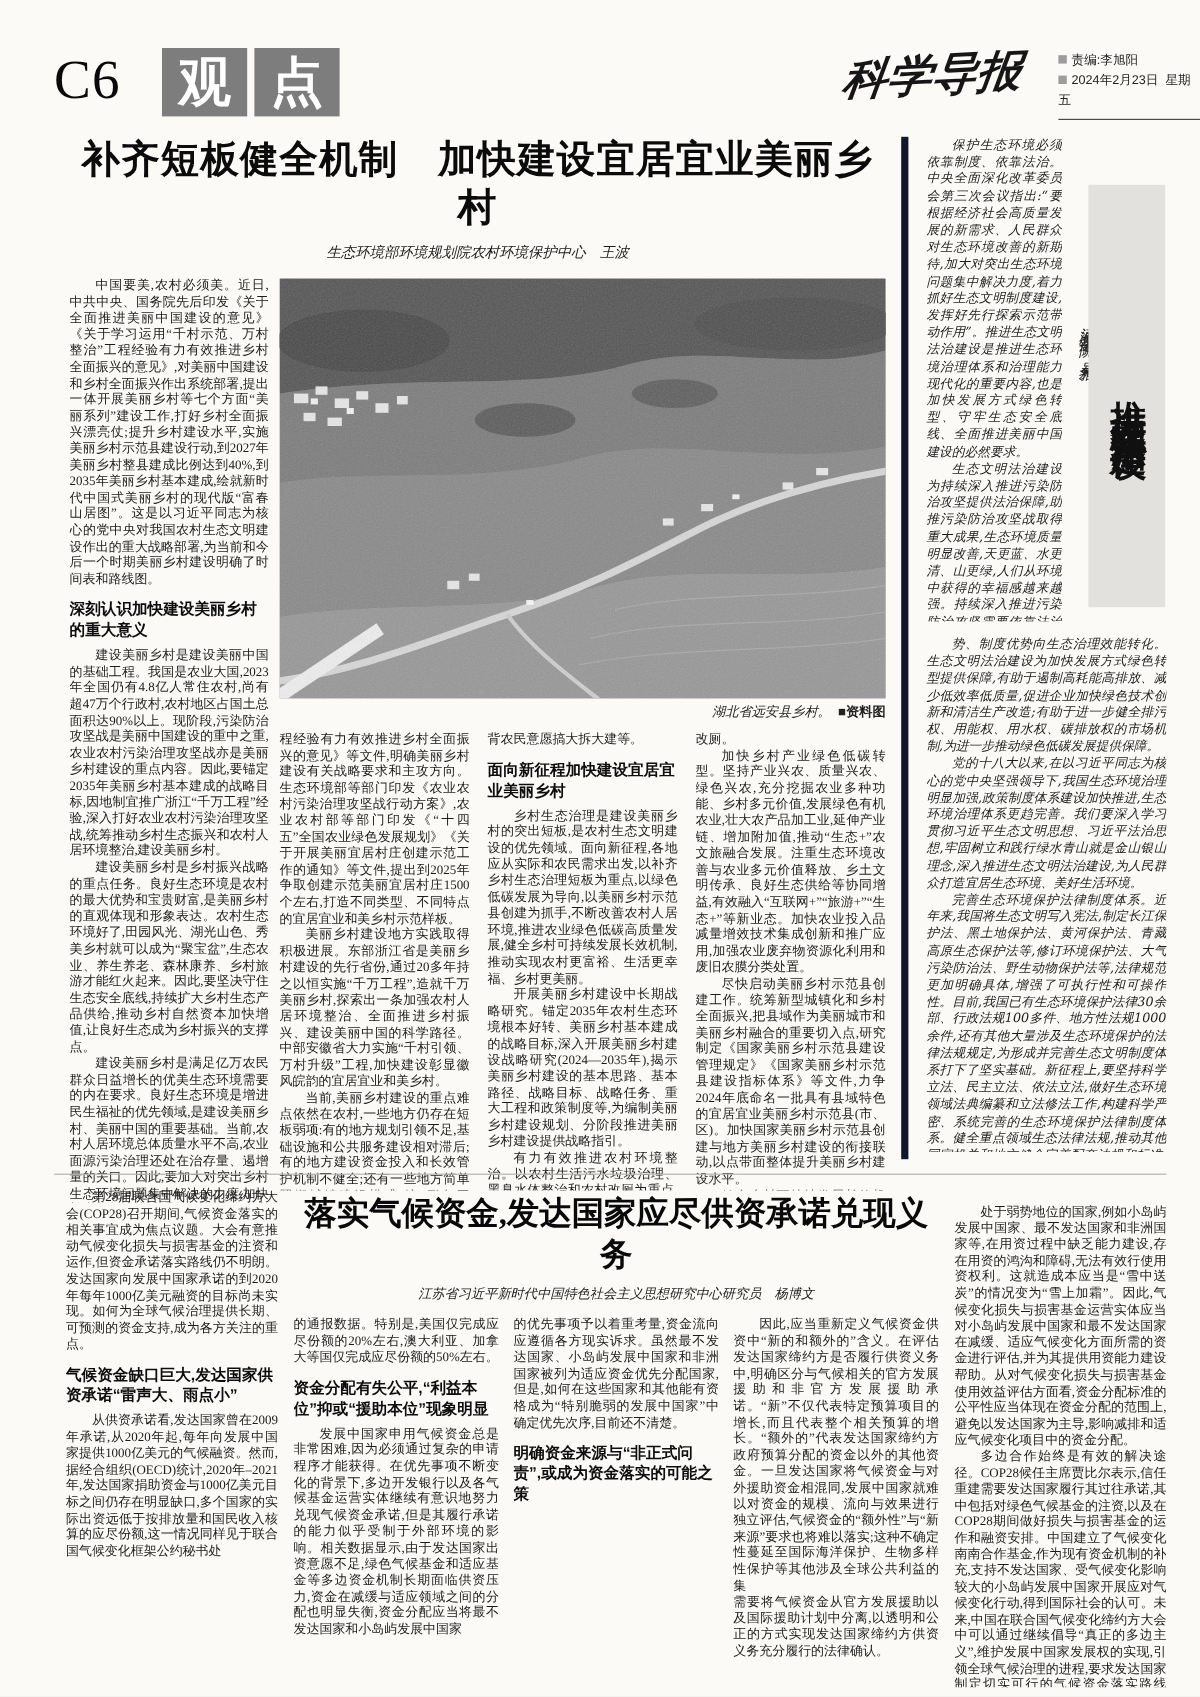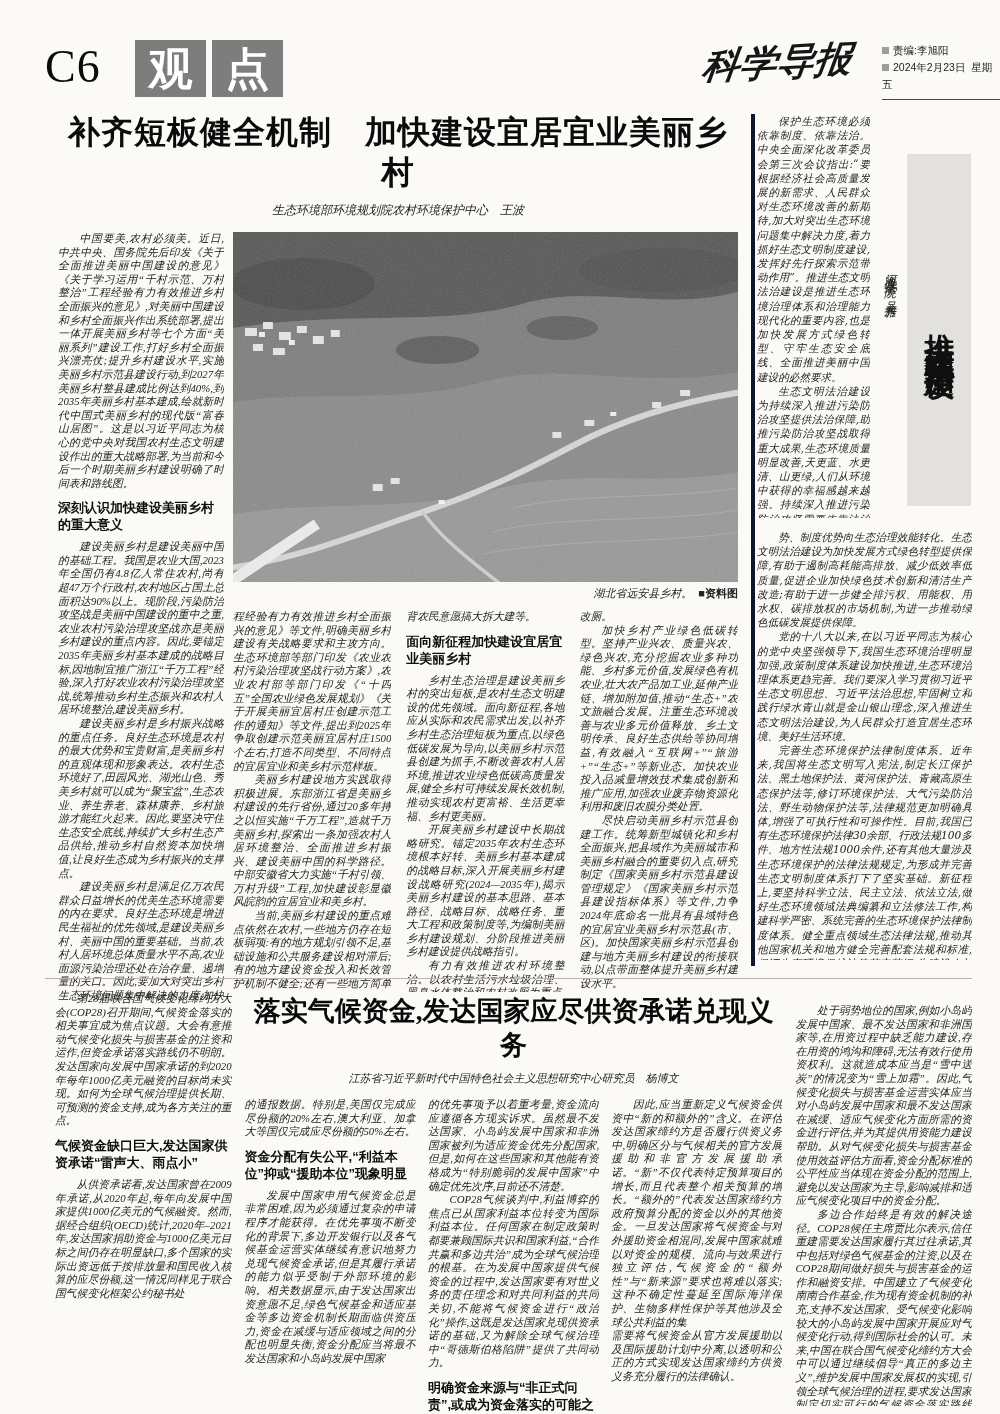--- a/index.html
+++ b/index.html
@@ -16,21 +16,21 @@
           line-height:57px;text-align:center;}
   .logo{position:absolute;left:658px;top:2px;font-family:"DejaVu Serif",serif;
         font-style:italic;font-weight:700;font-size:37px;color:#161616;
         transform:skewX(-10deg) rotate(-3deg);white-space:nowrap;}
   .meta{position:absolute;left:837px;top:6px;width:120px;
         font-family:"Liberation Sans",sans-serif;font-size:10.5px;line-height:17px;
         color:#222;border-bottom:1.5px solid #4a4a4a;padding-bottom:6px;}
   .meta .sq{display:inline-block;width:7px;height:7px;background:#9c9c9c;margin-right:4px;}
 
   
-  .para{margin:0;text-indent:2em;text-align:justify;font-size:10.8px;line-height:13.6px;font-style:italic;}
+  .para{margin:0;text-indent:2em;text-align:justify;font-size:10.8px;line-height:13.6px;}
   .cont{text-indent:0;}
   .subhead{font-family:"Liberation Sans",sans-serif;font-weight:700;font-size:13px;
            line-height:17px;margin:9px 0 7px;color:#0d0d0d;}
   .colclip{overflow:hidden;}
 
   
   .main{position:absolute;left:58px;top:112px;width:680px;}
   .main h1{margin:0;font-family:"Liberation Sans",sans-serif;font-weight:800;
            font-size:32px;line-height:40px;text-align:center;letter-spacing:1px;color:#0b0b0b;}
   .mbyline{text-align:center;font-size:12px;font-style:italic;margin-top:10px;}
@@ -38,21 +38,21 @@
   .col1m{width:166px;height:770px;margin-right:9px;}
   .mright{width:505px;}
   .photo{width:505px;height:350px;display:block;}
   .caption{text-align:right;font-size:11px;font-style:italic;margin-top:4px;color:#222;}
   .caption b{font-style:normal;font-family:"Liberation Sans",sans-serif;margin-left:6px;}
   .cols3{display:flex;gap:15px;margin-top:9px;height:382px;}
   .cols3 > div{flex:1;}
 
   
   .sidebar{position:absolute;left:751px;top:114px;width:221px;height:852px;
-           border-left:4px solid #0f172a;padding-left:2px;box-sizing:border-box;}
+           border-left:6px solid #0f172a;padding-left:15px;box-sizing:border-box;}
   .side-top{position:relative;height:408px;}
   .sidecol{width:113px;height:404px;overflow:hidden;}
   .sidep{margin:0;text-indent:2em;text-align:justify;font-size:10.6px;line-height:14.2px;
          font-style:italic;font-family:"DejaVu Serif",serif;}
   .side-byline{position:absolute;left:124px;top:150px;writing-mode:vertical-rl;
                font-size:12px;font-style:italic;letter-spacing:2px;color:#222;}
   .side-titlebox{position:absolute;right:1px;top:40px;width:64px;height:352px;
                  background:#e2e1dd;display:flex;align-items:center;justify-content:center;}
   .side-title{writing-mode:vertical-rl;font-family:"Liberation Sans",sans-serif;
               font-weight:600;font-size:30px;letter-spacing:4px;color:#101010;}
@@ -209,21 +209,20 @@
         <h2>落实气候资金,发达国家应尽供资承诺兑现义务</h2>
         <div class="bby">江苏省习近平新时代中国特色社会主义思想研究中心研究员　杨博文</div>
         <div class="bmidcols">
           <div class="colclip">
               <p class="para cont">的通报数据。特别是,美国仅完成应尽份额的20%左右,澳大利亚、加拿大等国仅完成应尽份额的50%左右。</p>
               <h3 class="subhead">资金分配有失公平,“利益本位”抑或“援助本位”现象明显</h3>
               <p class="para">发展中国家申用气候资金总是非常困难,因为必须通过复杂的申请程序才能获得。在优先事项不断变化的背景下,多边开发银行以及各气候基金运营实体继续有意识地努力兑现气候资金承诺,但是其履行承诺的能力似乎受制于外部环境的影响。相关数据显示,由于发达国家出资意愿不足,绿色气候基金和适应基金等多边资金机制长期面临供资压力,资金在减缓与适应领域之间的分配也明显失衡,资金分配应当将最不发达国家和小岛屿发展中国家</p>
             </div>
           <div class="colclip">
               <p class="para cont">的优先事项予以着重考量,资金流向应遵循各方现实诉求。虽然最不发达国家、小岛屿发展中国家和非洲国家被列为适应资金优先分配国家,但是,如何在这些国家和其他能有资格成为“特别脆弱的发展中国家”中确定优先次序,目前还不清楚。</p>
-              <p class="para">COP28气候谈判中,利益博弈的焦点已从国家利益本位转变为国际利益本位。任何国家在制定政策时都要兼顾国际共识和国家利益,“合作共赢和多边共治”成为全球气候治理的根基。在为发展中国家提供气候资金的过程中,发达国家要有对世义务的责任理念和对共同利益的共同关切,不能将气候资金进行“政治化”操作,这既是发达国家兑现供资承诺的基础,又为解除全球气候治理中“哥德斯伯格陷阱”提供了共同动力。</p>
               <h3 class="subhead">明确资金来源与“非正式问责”,或成为资金落实的可能之策</h3>
             </div>
           <div class="colclip">
               <p class="para">因此,应当重新定义气候资金供资中“新的和额外的”含义。在评估发达国家缔约方是否履行供资义务中,明确区分与气候相关的官方发展援助和非官方发展援助承诺。“新”不仅代表特定预算项目的增长,而且代表整个相关预算的增长。“额外的”代表发达国家缔约方政府预算分配的资金以外的其他资金。一旦发达国家将气候资金与对外援助资金相混同,发展中国家就难以对资金的规模、流向与效果进行独立评估,气候资金的“额外性”与“新来源”要求也将难以落实;这种不确定性蔓延至国际海洋保护、生物多样性保护等其他涉及全球公共利益的集</p>
               <p class="para cont">需要将气候资金从官方发展援助以及国际援助计划中分离,以透明和公正的方式实现发达国家缔约方供资义务充分履行的法律确认。</p>
             </div>
         </div>
       </div>
       <div class="bcol5 colclip">
           <p class="para">处于弱势地位的国家,例如小岛屿发展中国家、最不发达国家和非洲国家等,在用资过程中缺乏能力建设,存在用资的鸿沟和障碍,无法有效行使用资权利。这就造成本应当是“雪中送炭”的情况变为“雪上加霜”。因此,气候变化损失与损害基金运营实体应当对小岛屿发展中国家和最不发达国家在减缓、适应气候变化方面所需的资金进行评估,并为其提供用资能力建设帮助。从对气候变化损失与损害基金使用效益评估方面看,资金分配标准的公平性应当体现在资金分配的范围上,避免以发达国家为主导,影响减排和适应气候变化项目中的资金分配。</p>

